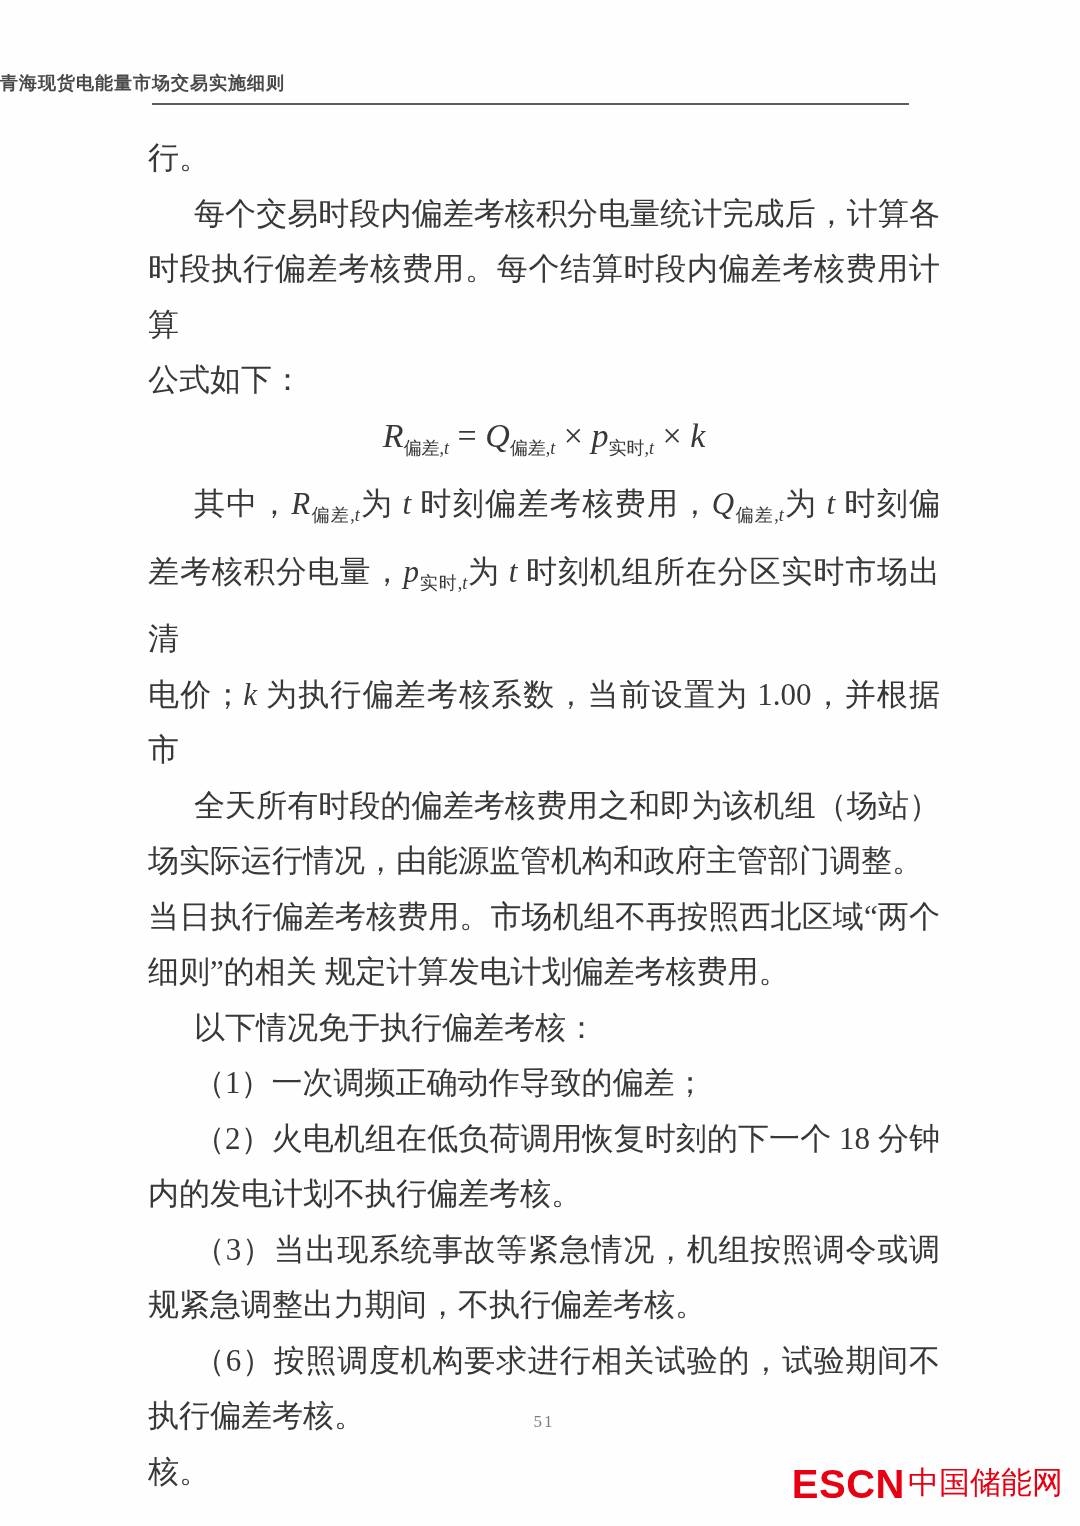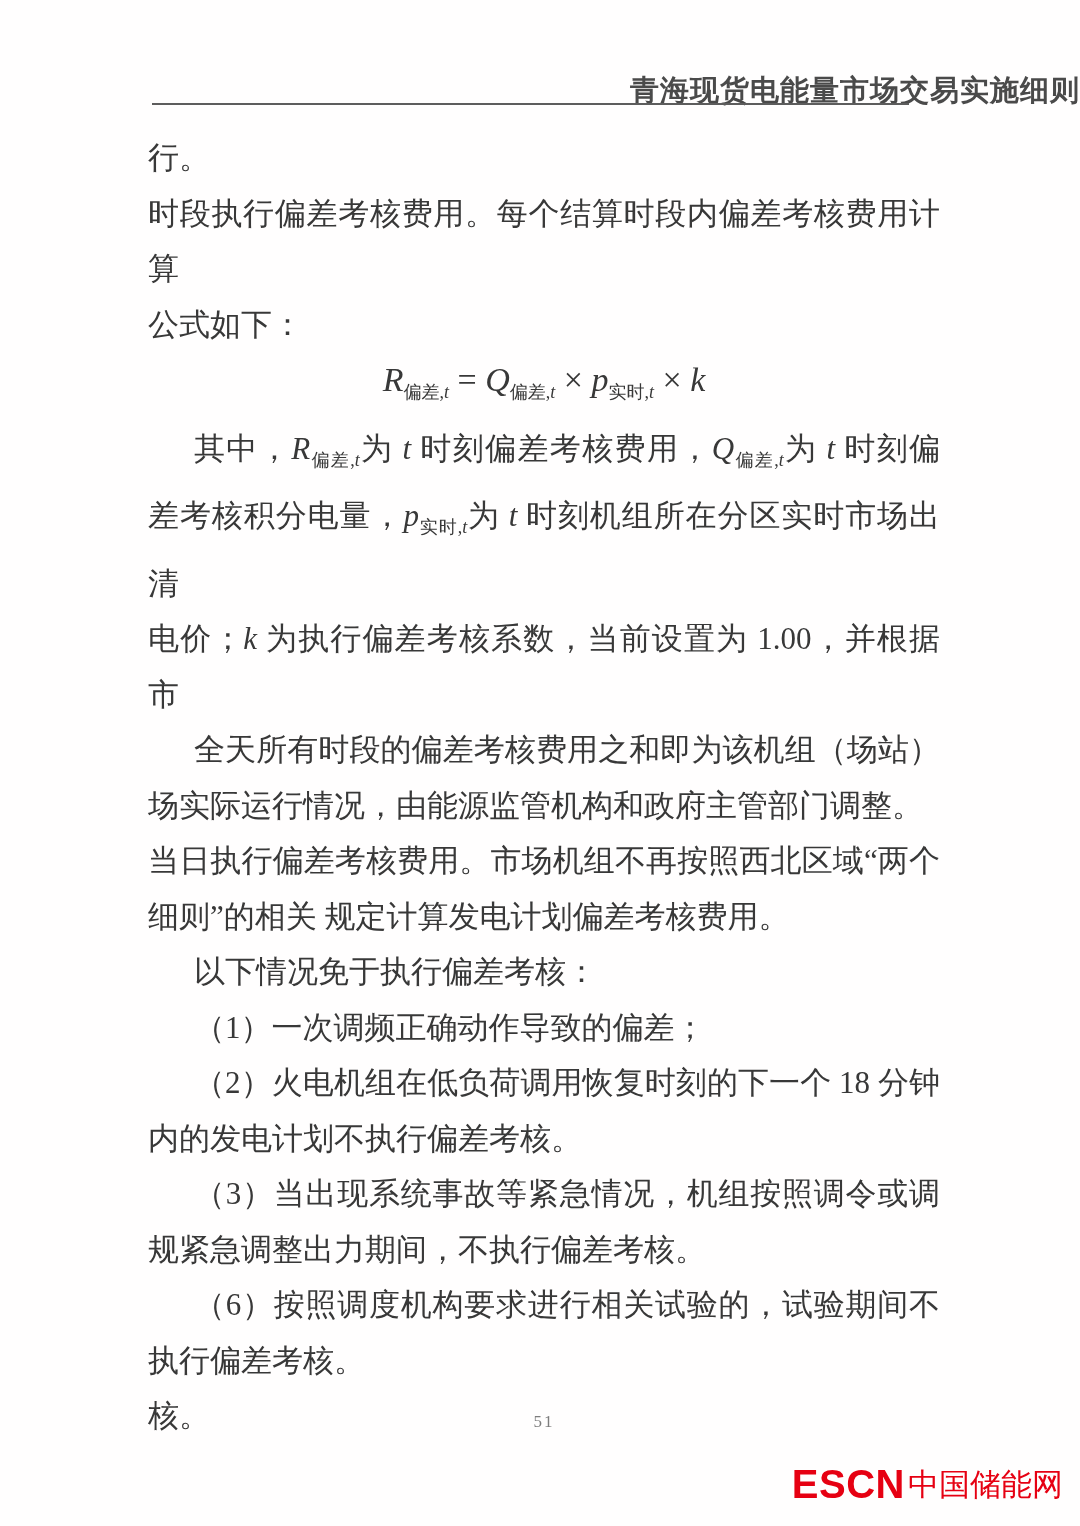--- a/index.html
+++ b/index.html
@@ -7,23 +7,23 @@
     width: 1080px; height: 1526px;
     background: #ffffff;
     position: relative;
     font-family: "Liberation Serif", "DejaVu Serif", serif;
     overflow: hidden;
   }
   .page { position: absolute; inset: 0; background: #fffefe; }
 
   .page-header-title {
     position: absolute; top: 71px; left: 0; width: 1080px;
-    text-align: right;
+    text-align: left;
     font-family: "Liberation Sans", "DejaVu Sans", sans-serif;
-    font-size: 29px; font-weight: 600; color: #4a4a4a;
+    font-size: 18px; font-weight: 600; color: #4a4a4a;
     letter-spacing: 1px;
   }
   .page-header-rule {
     position: absolute; top: 103px; left: 152px; width: 757px; height: 2px;
     background: #5d5d5d;
   }
 
   .doc-body {
     position: absolute; top: 130px; left: 148px; width: 792px;
     font-size: 31px; line-height: 55.5px; color: #383838;
@@ -40,21 +40,21 @@
   .s-sub  { font-size: 18px; vertical-align: -7px; letter-spacing: 0; }
   .s-subv { font-size: 18px; vertical-align: -7px; font-style: italic; }
 
   .page-number {
     position: absolute; top: 1412px; left: 148px; width: 792px;
     text-align: center; font-size: 17px; color: #7d7d7d; letter-spacing: 2px;
   }
 
   .logo {
     position: absolute; top: 1462px; right: 17px;
-    display: flex; align-items: center; white-space: nowrap;
+    display: flex; align-items: flex-start; white-space: nowrap;
   }
   .logo-escn {
     font-family: "Liberation Sans", "DejaVu Sans", sans-serif;
     font-weight: 800; font-size: 40px; letter-spacing: 0.5px;
   }
   .logo-cn {
     font-family: "Liberation Sans", "DejaVu Sans", sans-serif;
     font-weight: 400; font-size: 31px; margin-left: 3px;
   }
 </style>
@@ -62,20 +62,21 @@
 <body>
 
 <div class="page">
 
   <div class="page-header-title">青海现货电能量市场交易实施细则</div>
 
   <div class="page-header-rule"></div>
 
   <div class="doc-body">
       <div class="line"><span class="s-n">行。</span></div>
+      <div class="line fill indent"><span class="s-n">每个交易时段内偏差考核积分电量统计完成后，计算各</span></div>
       <div class="line fill"><span class="s-n">时段执行偏差考核费用。每个结算时段内偏差考核费用计算</span></div>
       <div class="line"><span class="s-n">公式如下：</span></div>
       <div class="line formula"><span class="s-v">R</span><span class="s-sub">偏差,</span><span class="s-subv">t</span><span class="s-n"> = </span><span class="s-v">Q</span><span class="s-sub">偏差,</span><span class="s-subv">t</span><span class="s-n"> × </span><span class="s-v">p</span><span class="s-sub">实时,</span><span class="s-subv">t</span><span class="s-n"> × </span><span class="s-v">k</span></div>
       <div class="line fill indent"><span class="s-n">其中，</span><span class="s-v">R</span><span class="s-sub">偏差,</span><span class="s-subv">t</span><span class="s-n">为 </span><span class="s-v">t</span><span class="s-n"> 时刻偏差考核费用，</span><span class="s-v">Q</span><span class="s-sub">偏差,</span><span class="s-subv">t</span><span class="s-n">为 </span><span class="s-v">t</span><span class="s-n"> 时刻偏</span></div>
       <div class="line fill"><span class="s-n">差考核积分电量，</span><span class="s-v">p</span><span class="s-sub">实时,</span><span class="s-subv">t</span><span class="s-n">为 </span><span class="s-v">t</span><span class="s-n"> 时刻机组所在分区实时市场出清</span></div>
       <div class="line fill"><span class="s-n">电价；</span><span class="s-v">k</span><span class="s-n"> 为执行偏差考核系数，当前设置为 1.00，并根据市</span></div>
       <div class="line fill indent"><span class="s-n">全天所有时段的偏差考核费用之和即为该机组（场站）</span></div>
       <div class="line"><span class="s-n">场实际运行情况，由能源监管机构和政府主管部门调整。</span></div>
       <div class="line fill"><span class="s-n">当日执行偏差考核费用。市场机组不再按照西北区域“两个</span></div>
       <div class="line"><span class="s-n">细则”的相关 规定计算发电计划偏差考核费用。</span></div>

